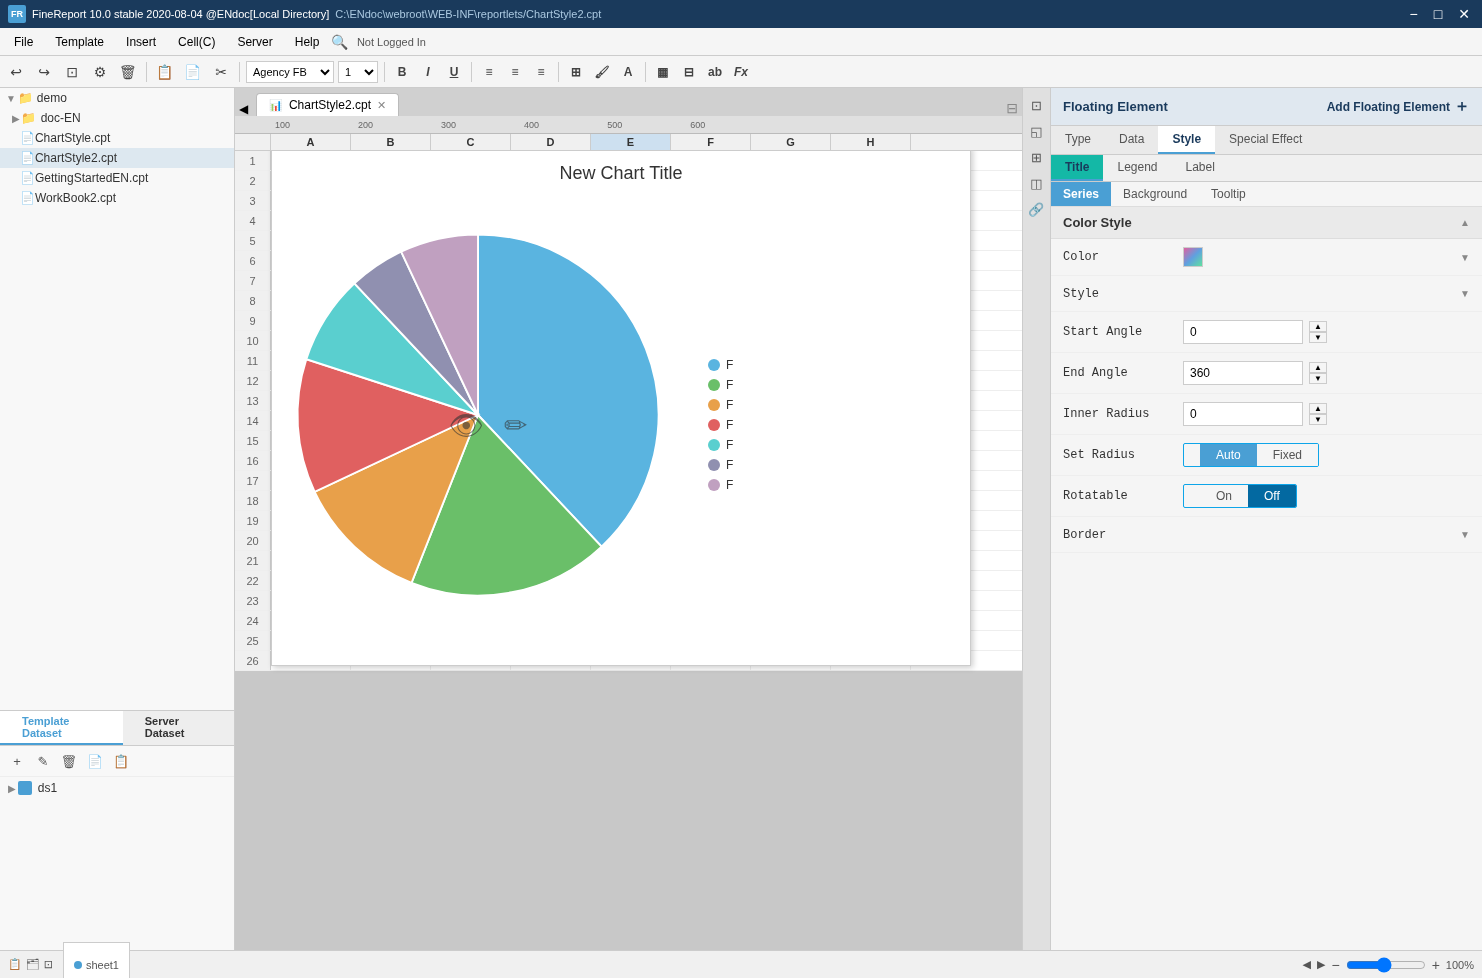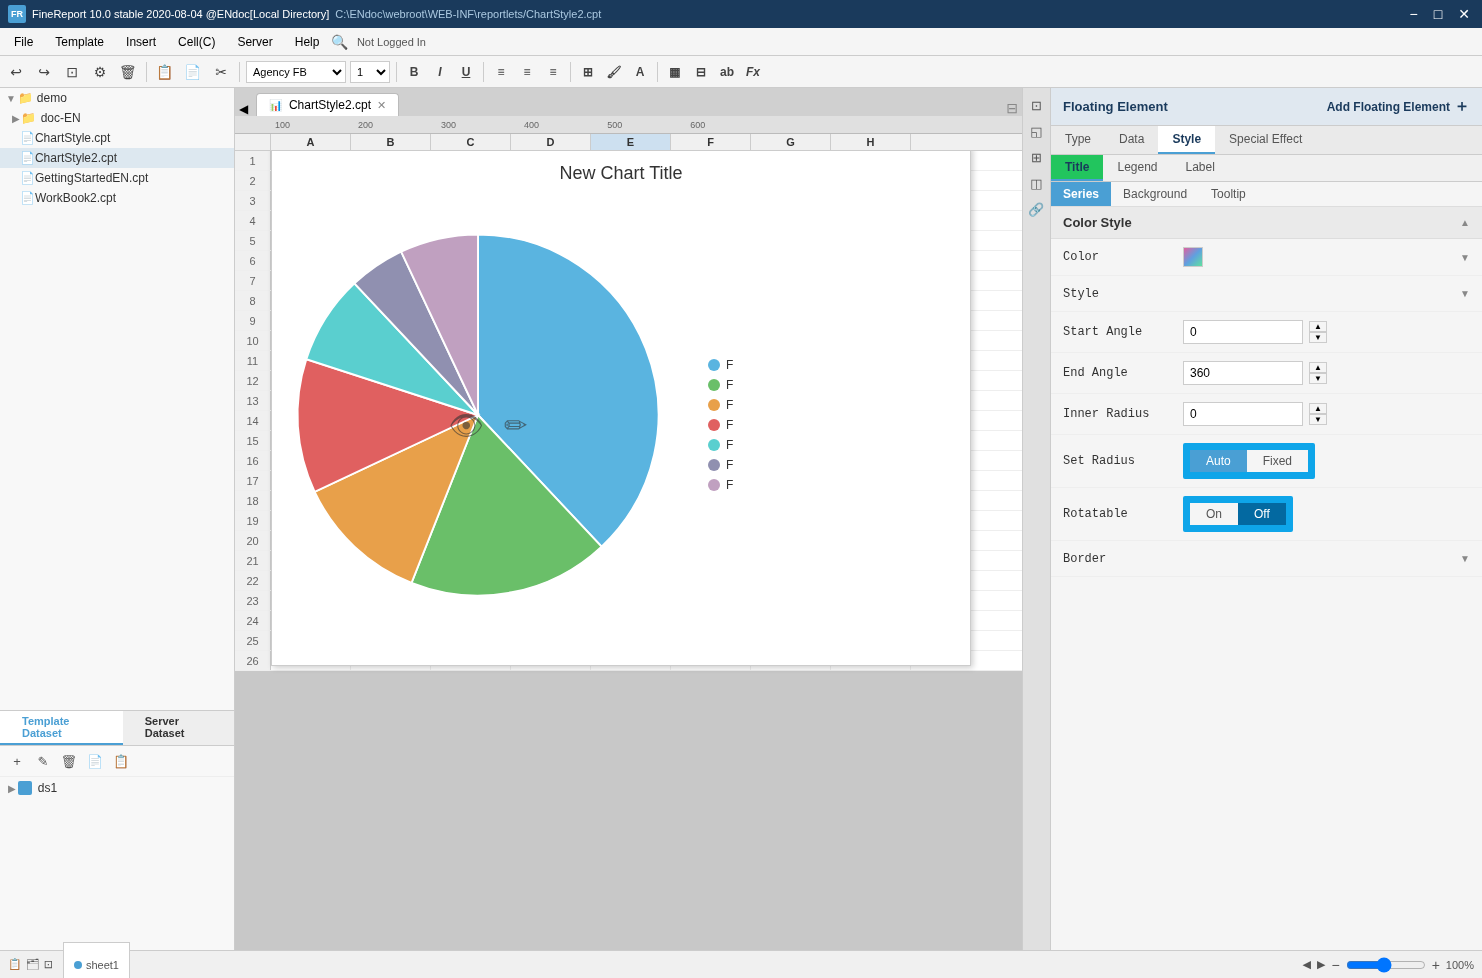--- a/index.html
+++ b/index.html
@@ -56,21 +56,21 @@
       padding: 0 4px;
       gap: 4px;
     }
     .toolbar-btn {
       width: 24px; height: 24px;
       display: flex; align-items: center; justify-content: center;
       cursor: pointer; border-radius: 2px; font-size: 14px; color: #444;
     }
     .toolbar-sep { width: 1px; height: 20px; background: #ccc; margin: 0 2px; }
     .font-select {
-      width: 100px; height: 22px; font-size: 11px; border: 1px solid #ccc; background: white; padding: 0 2px;
+      width: 88px; height: 22px; font-size: 11px; border: 1px solid #ccc; background: white; padding: 0 2px;
     }
     .font-size-select {
       width: 40px; height: 22px; font-size: 11px; border: 1px solid #ccc; background: white; padding: 0 2px;
     }
     .format-btn {
       width: 22px; height: 22px;
       display: flex; align-items: center; justify-content: center;
       font-weight: bold; cursor: pointer; border-radius: 2px; font-size: 12px; color: #444;
       border: none; background: none;
     }
@@ -380,21 +380,21 @@
       background: #f0f0f0;
       border-bottom: 1px solid #ccc;
     }
     .right-sub-tab {
       padding: 5px 14px;
       font-size: 12px;
       cursor: pointer;
       color: #555;
     }
     .right-sub-tab.active {
-      background: #22c55e;
+      background: #14b8a6;
       color: #1a3a5c;
       border-bottom: 2px solid #4a9fd4;
       font-weight: bold;
     }
     #right-series-tabs {
       display: flex;
       background: #f5f5f5;
       border-bottom: 1px solid #ddd;
     }
     .right-series-tab {
@@ -454,23 +454,24 @@
       background: #f5f5f5;
       display: flex;
       align-items: center;
       justify-content: center;
       font-size: 8px;
       cursor: pointer;
     }
 
     .toggle-group {
       display: flex;
-      border: 7px solid #0ea5e9;
+      border: 1px solid #0ea5e9;
       border-radius: 2px;
       overflow: hidden;
+      padding-left: 16px;
     }
     .toggle-btn {
       padding: 4px 16px;
       font-size: 12px;
       cursor: pointer;
       background: #f5f5f5;
       color: #555;
       border: none;
       outline: none;
     }

